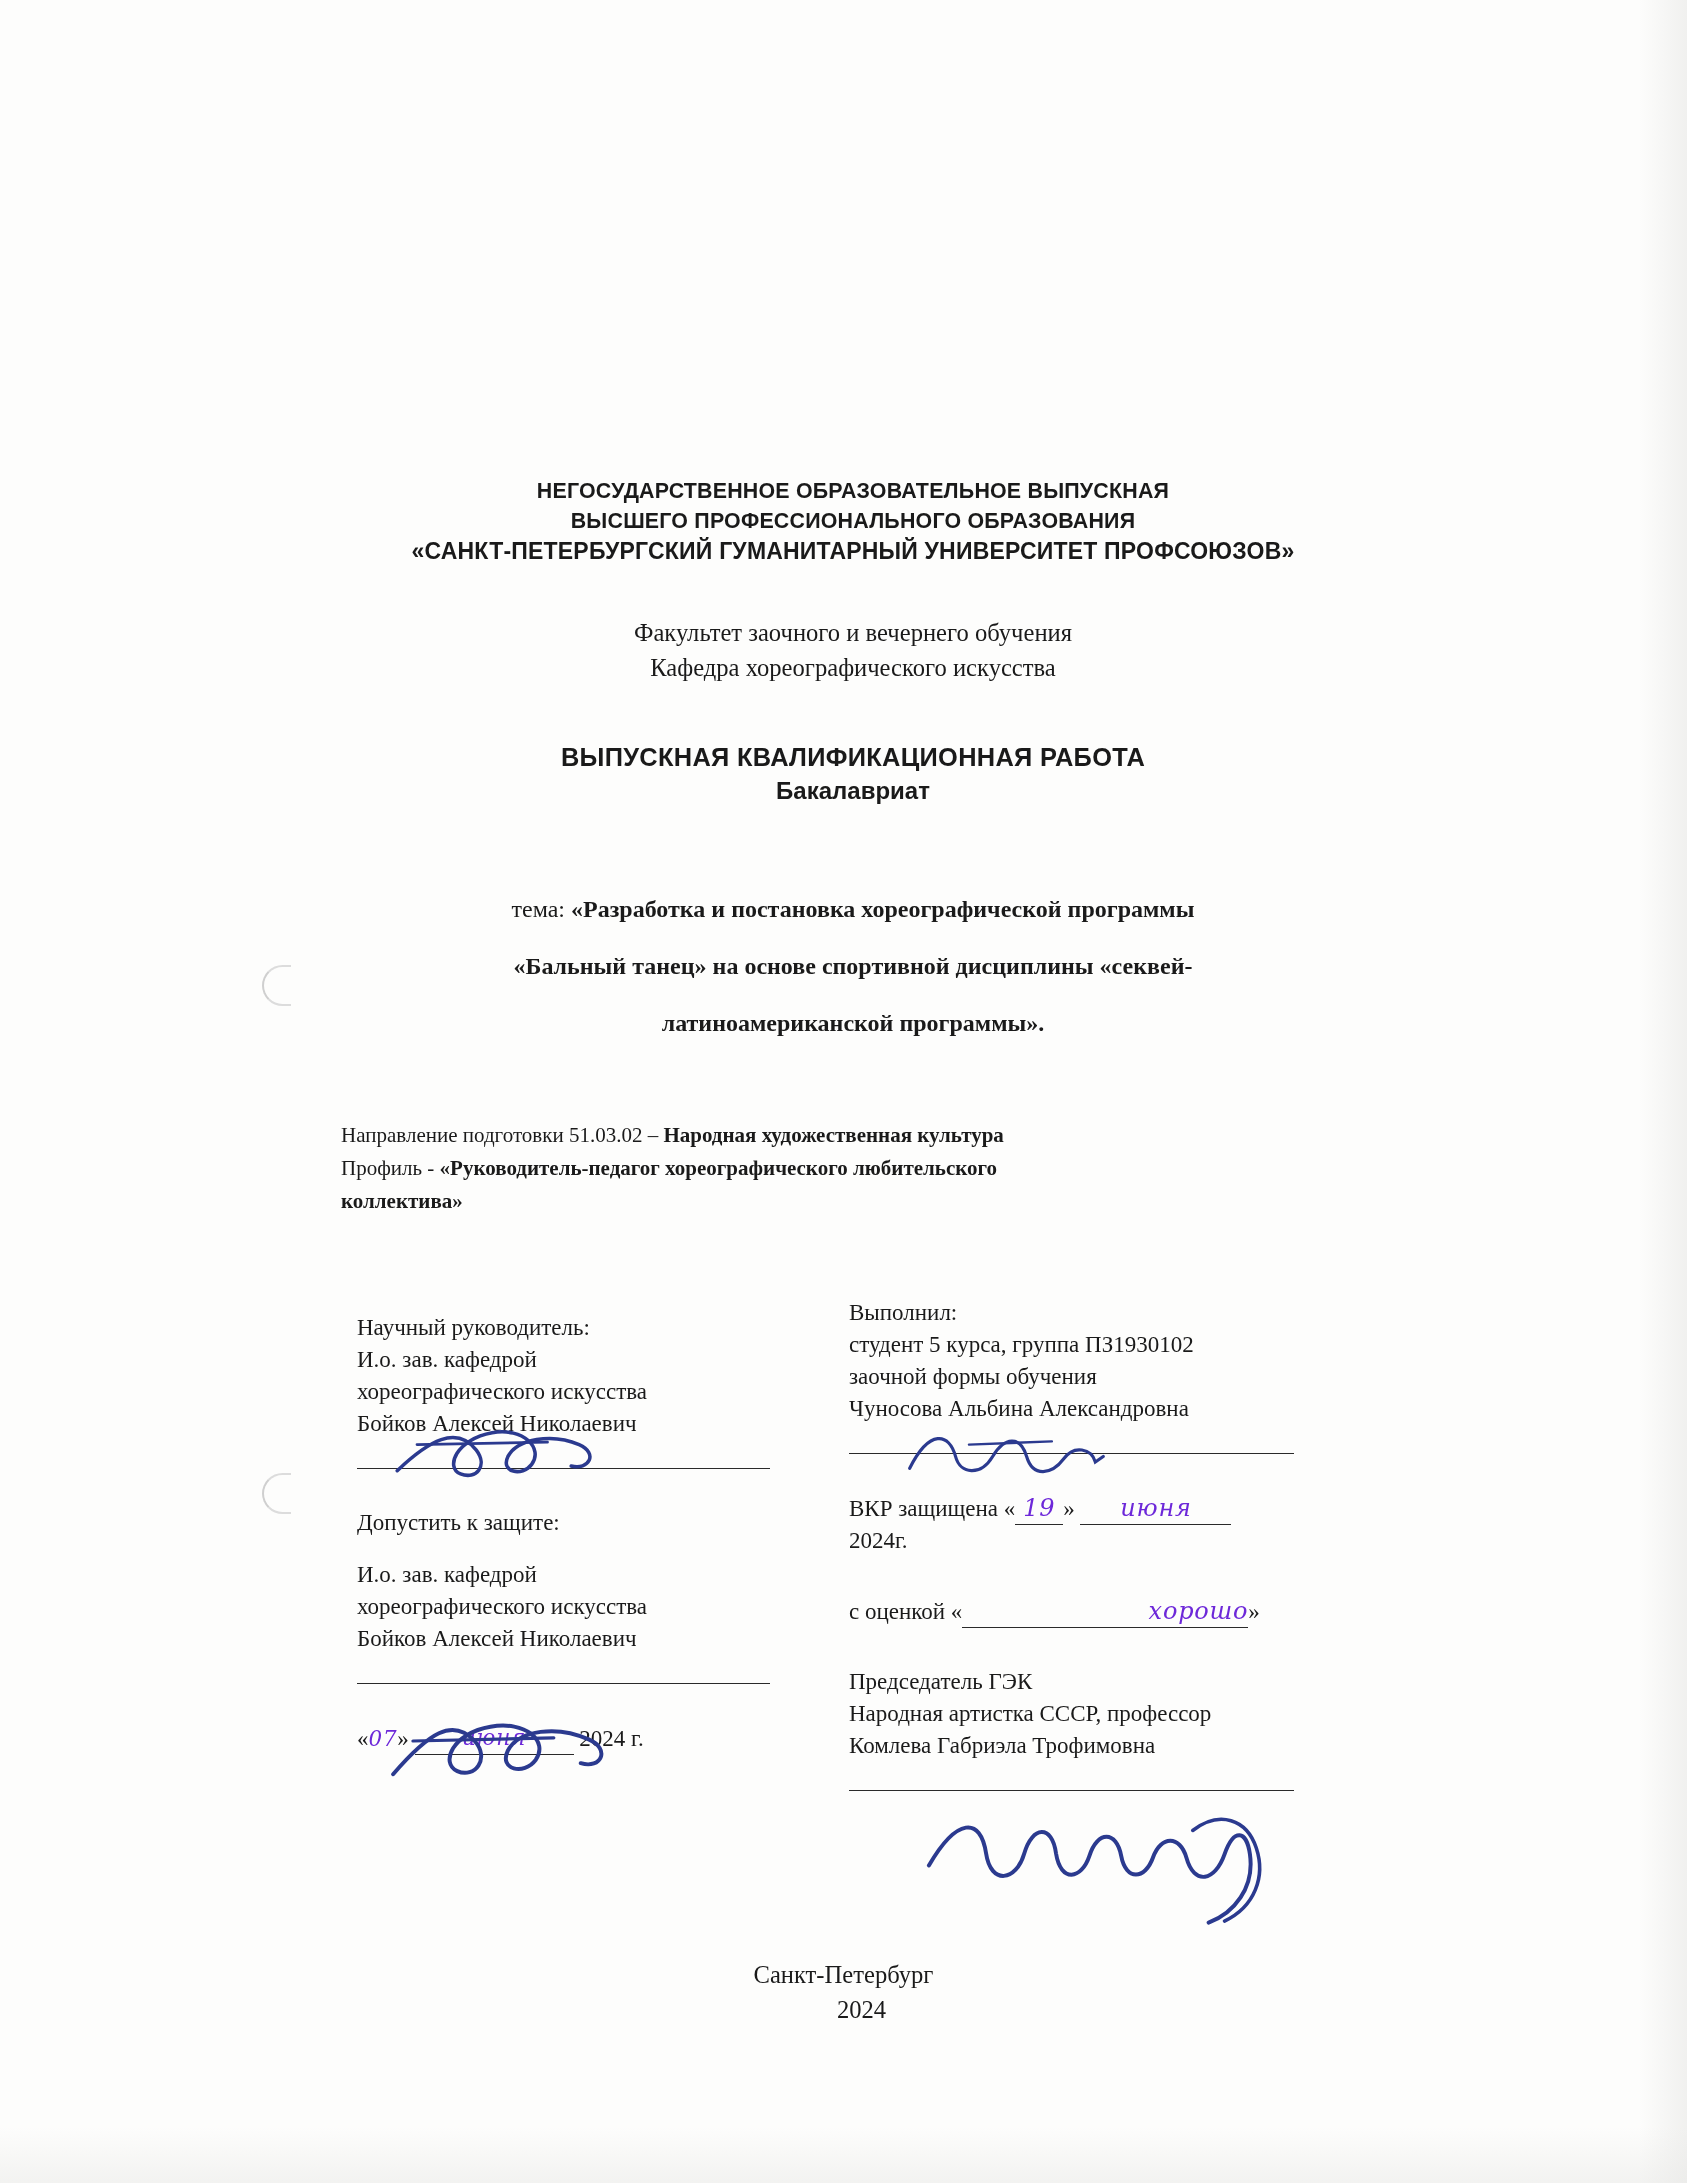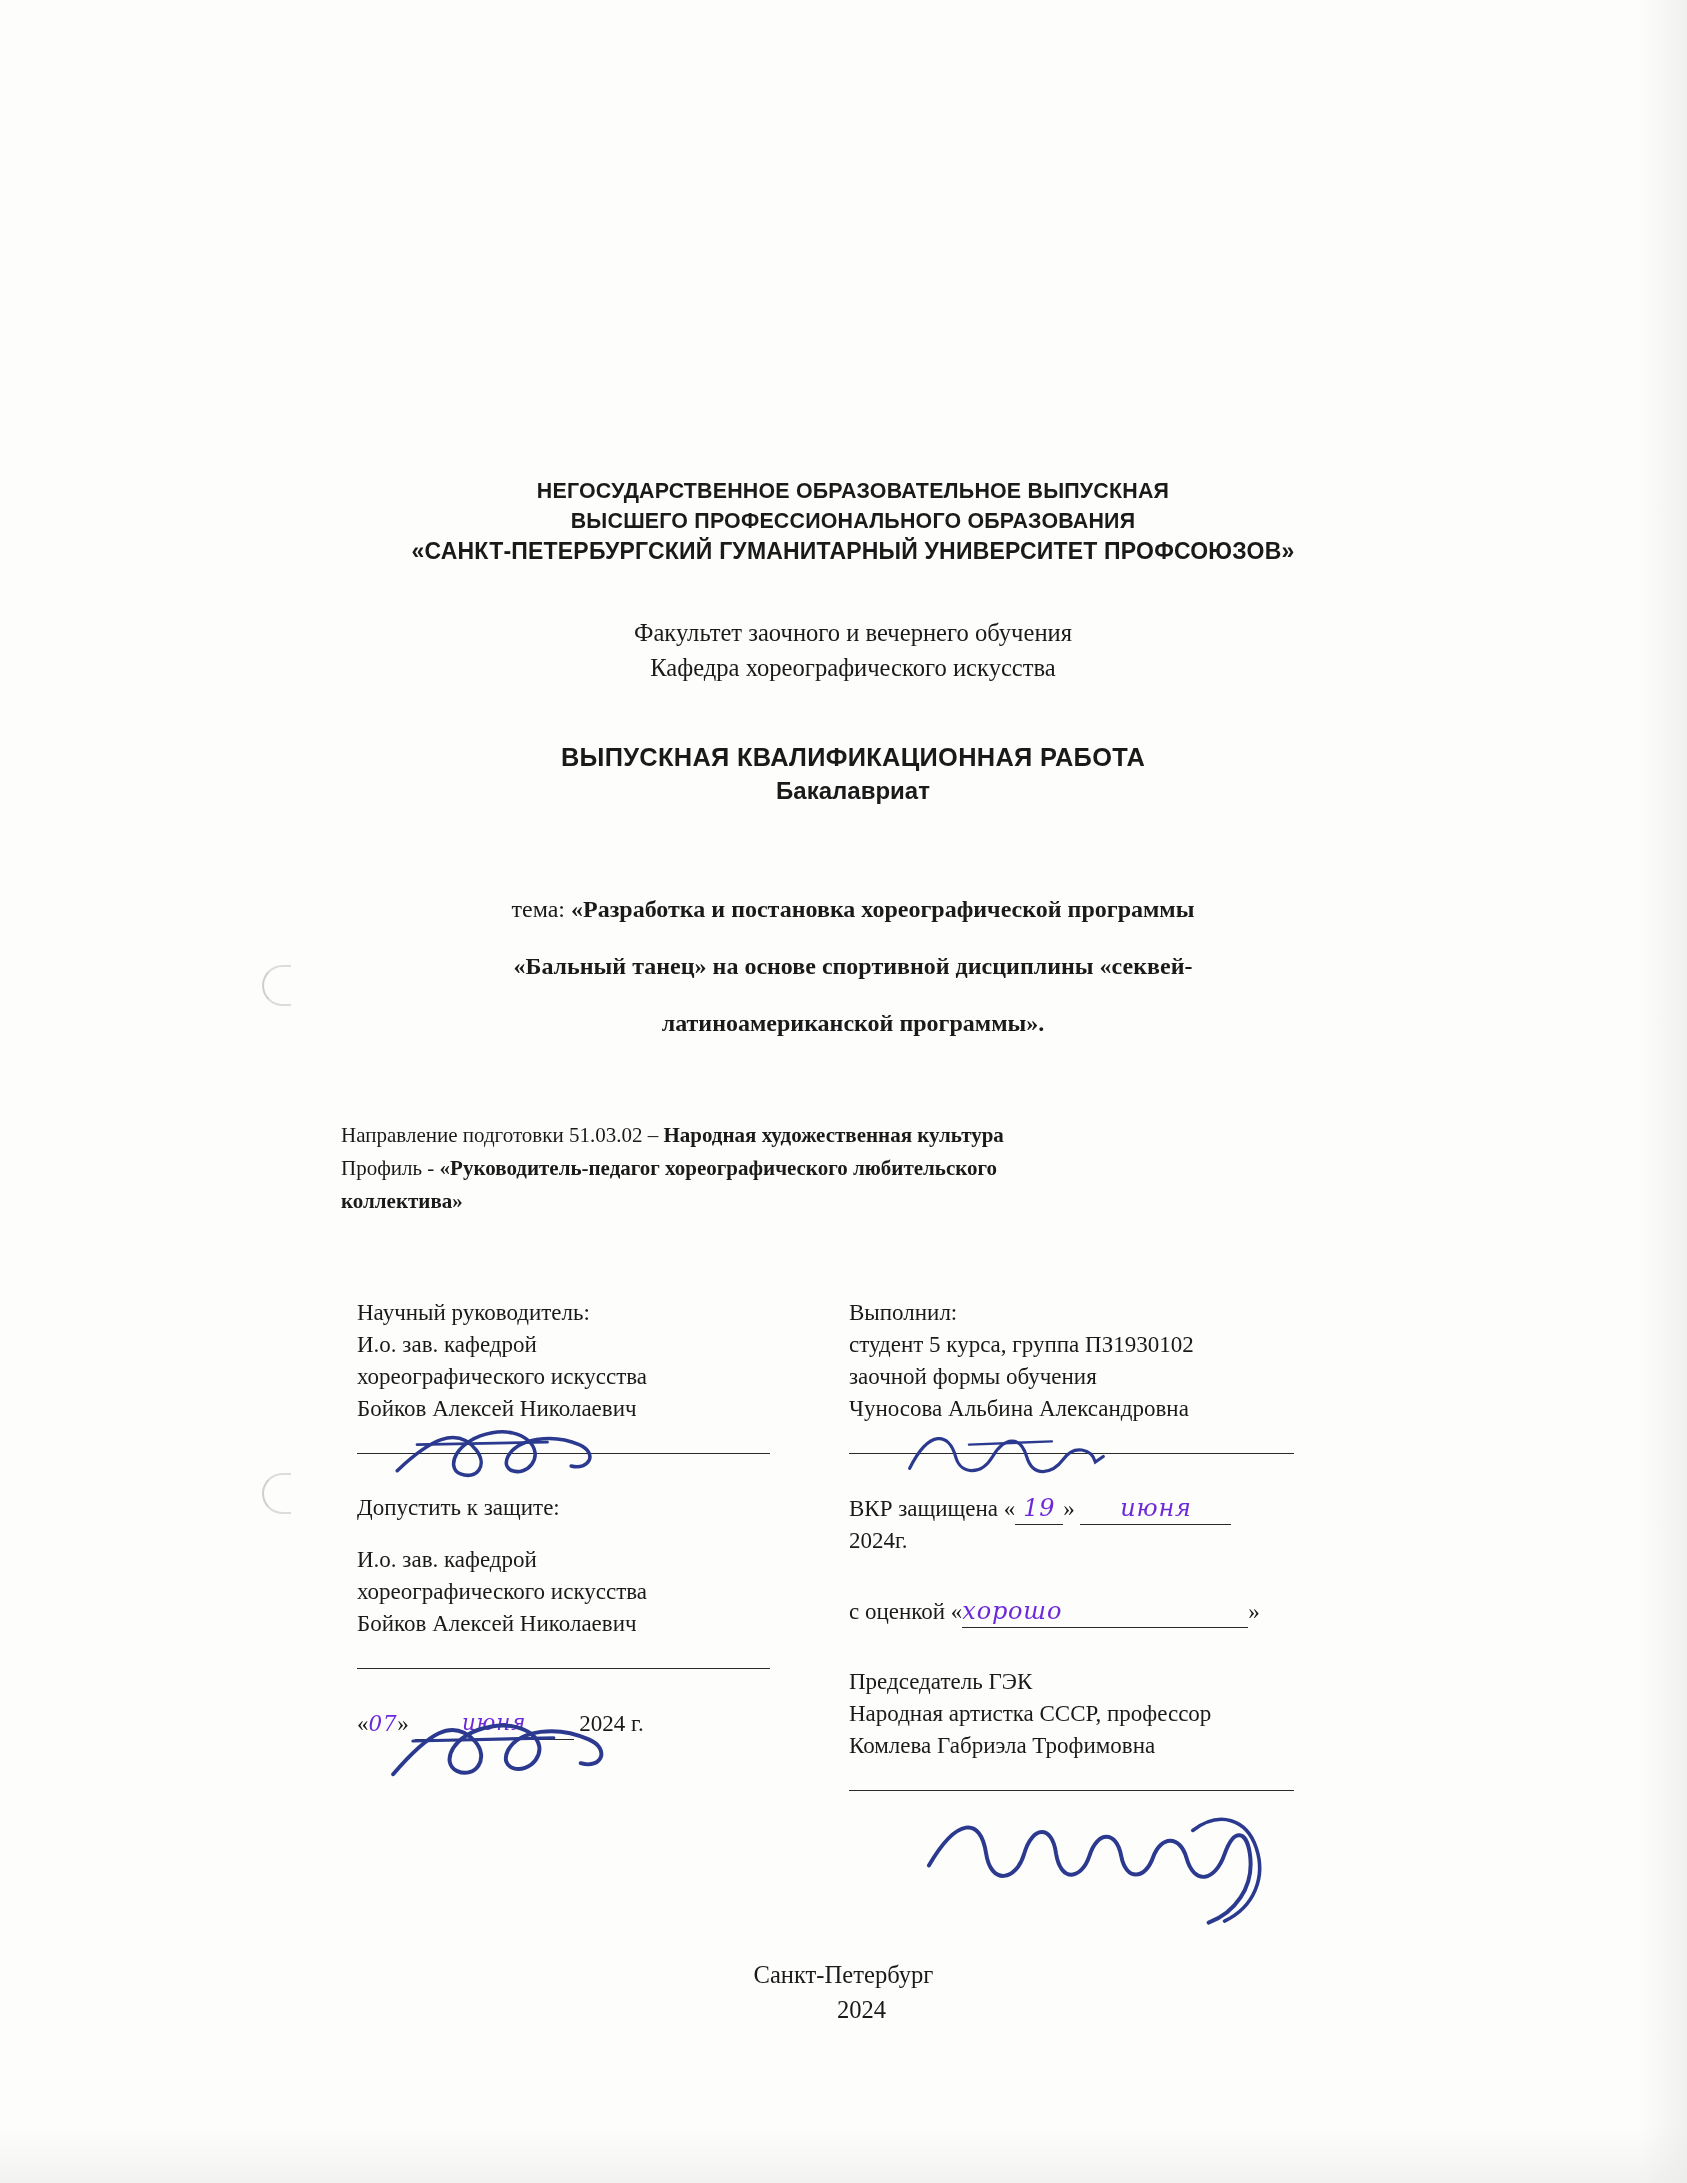--- a/index.html
+++ b/index.html
@@ -114,21 +114,21 @@
 
   .signature-area {
     margin-top: 79px;
     position: relative;
     height: 524px;
   }
 
   .col-left {
     position: absolute;
     left: 16px;
-    top: 0;
+    top: 15px;
     width: 429px;
     font-size: 23px;
     line-height: 32px;
   }
   .col-right {
     position: absolute;
     left: 508px;
     top: 0;
     width: 492px;
     font-size: 23px;
@@ -257,21 +257,21 @@
 
         <div class="gap-md"></div>
         <div>
           <span>ВКР защищена «</span><span class="inline-rule hand" style="width:48px;text-align:center;">19</span><span>»</span>
           <span class="inline-rule hand" style="width:151px;text-align:center;">июня</span>
         </div>
         <div>2024г.</div>
 
         <div class="gap-md"></div>
         <div>
-          <span>с оценкой «</span><span class="inline-rule hand" style="width:286px;text-align:left;">хорошо</span><span>»</span>
+          <span>с оценкой «</span><span class="inline-rule hand" style="width:286px;text-align:right;">хорошо</span><span>»</span>
         </div>
 
         <div class="gap-md"></div>
         <div>Председатель ГЭК</div>
         <div>Народная артистка СССР, профессор</div>
         <div>Комлева Габриэла Трофимовна</div>
         <div class="rule w560"></div>
       </div>
 
     </div>

